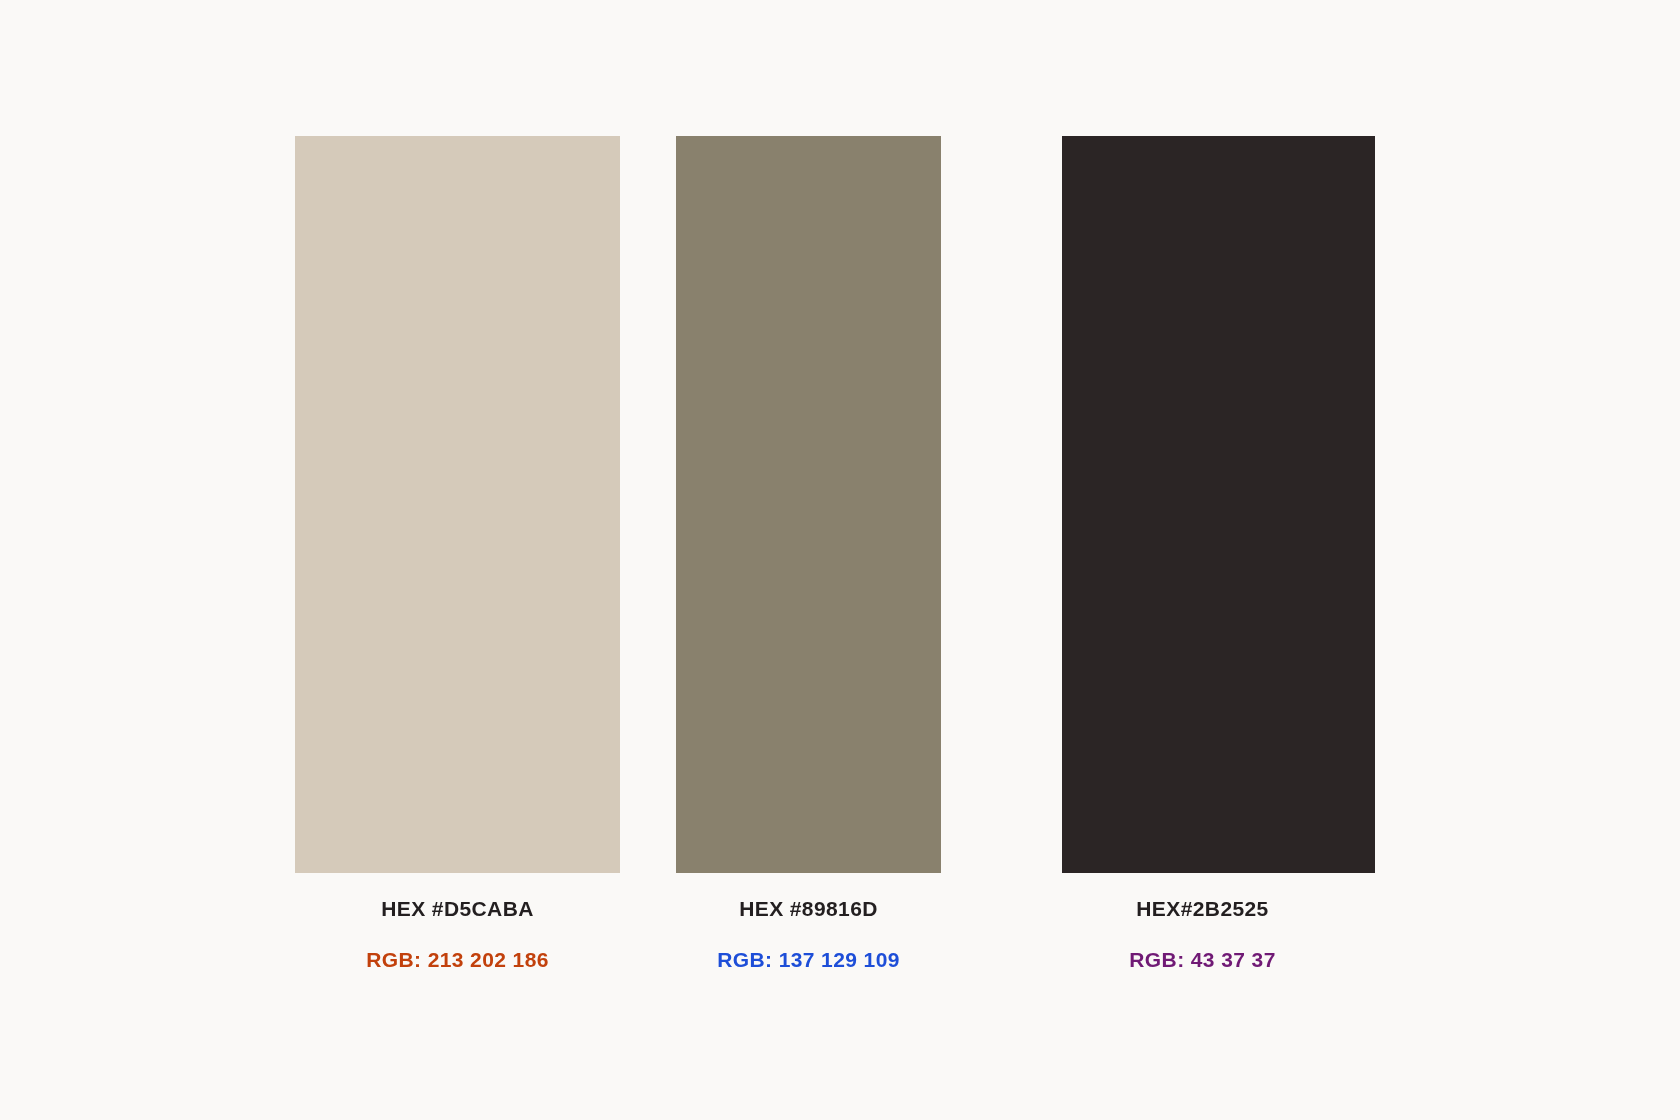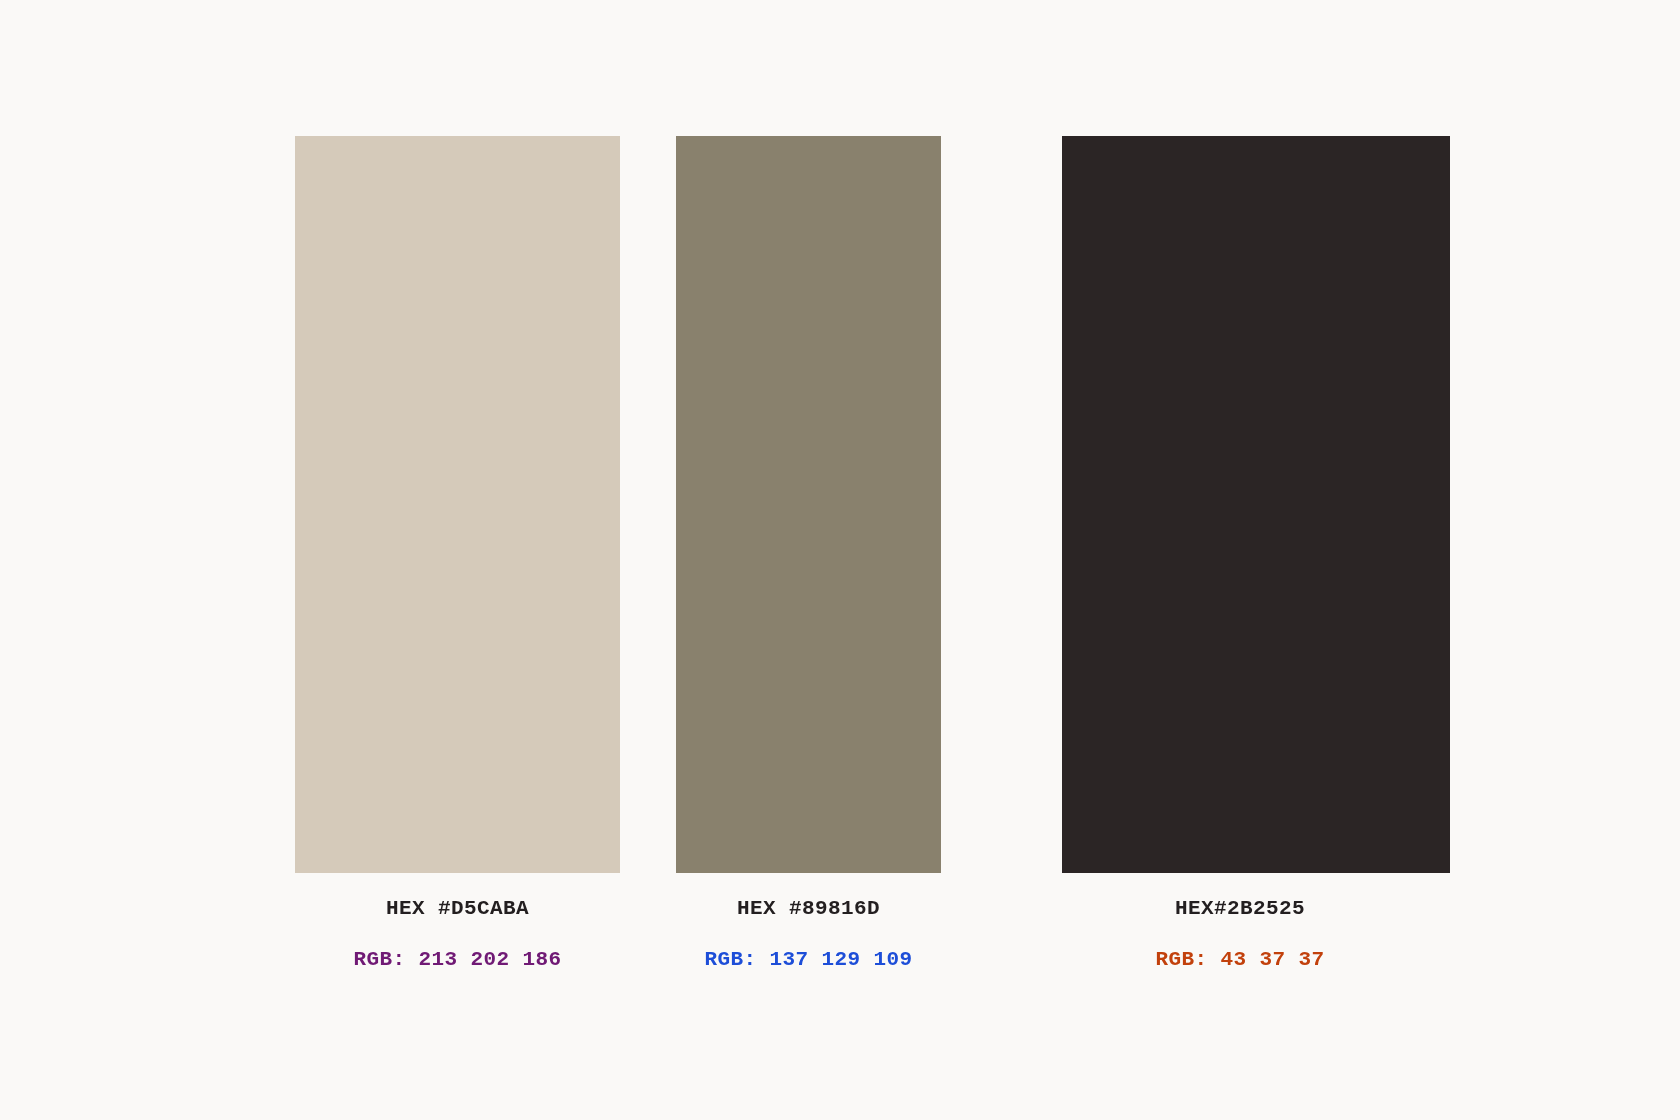--- a/index.html
+++ b/index.html
@@ -56,47 +56,47 @@
     font-size: 21px;
     font-weight: bold;
     letter-spacing: 0.4px;
     color: #231F20;
     line-height: 1;
   }
 
   
   #swatch-column-1 { left: 295px; width: 325px; }
   #swatch-column-2 { left: 676px; width: 265px; }
-  #swatch-column-3 { left: 1062px; width: 388px; }
+  #swatch-column-3 { left: 1062px; width: 313px; }
 
   
   #swatch-column-3 .swatch-caption { transform: translateX(-50%) translateX(-16px); }
 </style>
 </head>
 <body style="background-color: rgb(250, 249, 247);">
 
-<div id="palette-board" style="background-color: rgb(250, 249, 247); font-family: Liberation Mono, monospace;">
+<div id="palette-board" style="background-color: rgb(250, 249, 247);">
 
   <div class="swatch-column" id="swatch-column-1">
     <div class="swatch-chip" style="background-color: rgb(213, 202, 186);"></div>
     <div class="swatch-caption">
       <div class="caption-hex" style="color: rgb(35, 31, 32);">HEX #D5CABA</div>
-      <div class="caption-rgb" style="color: #701a75;">RGB: 213 202 186</div>
+      <div class="caption-rgb" style="color: #c2410c;">RGB: 213 202 186</div>
     </div>
   </div>
 
   <div class="swatch-column" id="swatch-column-2">
     <div class="swatch-chip" style="background-color: rgb(137, 129, 109);"></div>
     <div class="swatch-caption">
       <div class="caption-hex" style="color: rgb(35, 31, 32);">HEX #89816D</div>
       <div class="caption-rgb" style="color: #1d4ed8;">RGB: 137  129 109</div>
     </div>
   </div>
 
   <div class="swatch-column" id="swatch-column-3">
     <div class="swatch-chip" style="background-color: rgb(43, 37, 37);"></div>
     <div class="swatch-caption">
       <div class="caption-hex" style="color: rgb(35, 31, 32);">HEX#2B2525</div>
-      <div class="caption-rgb" style="color: #c2410c;">RGB: 43 37 37</div>
+      <div class="caption-rgb" style="color: #701a75;">RGB: 43 37 37</div>
     </div>
   </div>
 
 </div>
 
 </body></html>

